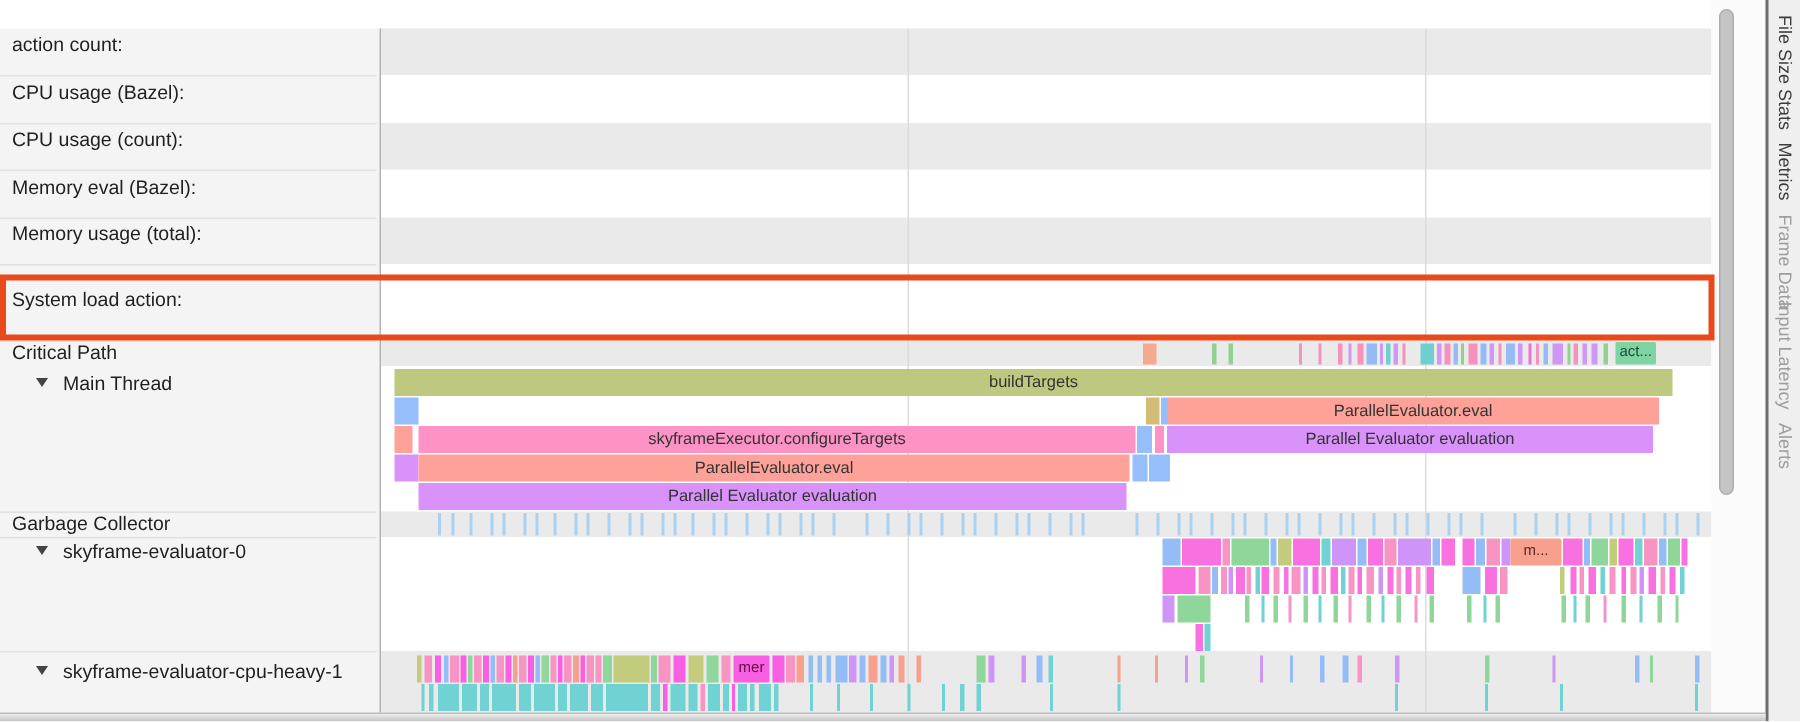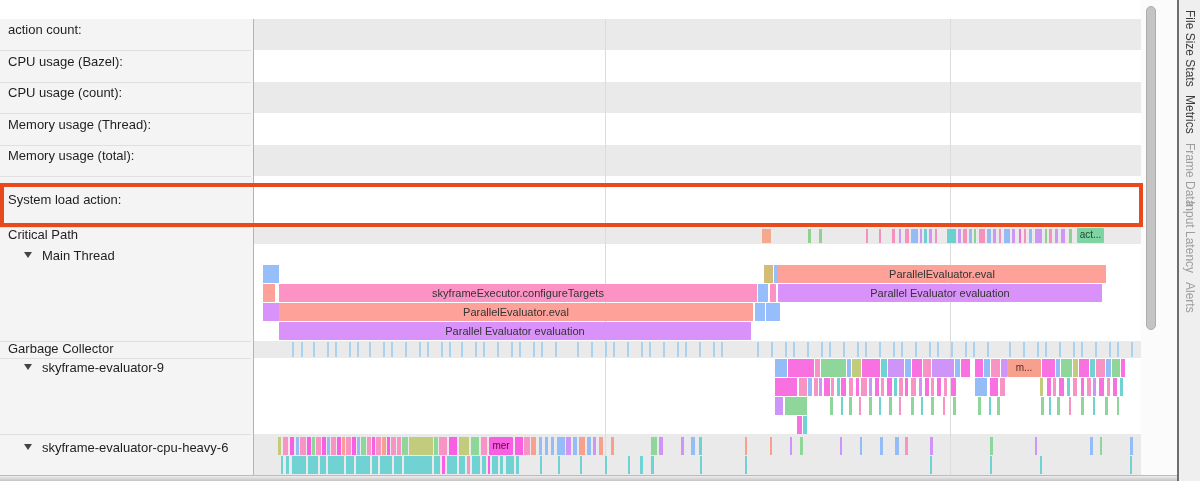--- a/index.html
+++ b/index.html
@@ -287,20 +287,21 @@
         <div class="cbar" style="height: 22px; background: rgb(189, 189, 189);"></div>
         <div class="cbar" style="height: 23px; background: rgb(189, 189, 189);"></div>
         <div class="cbar" style="height: 24px; background: rgb(189, 189, 189);"></div>
         <div class="cbar" style="height: 24px; background: rgb(189, 189, 189);"></div>
         <div class="cbar" style="height: 25px; background: rgb(189, 189, 189);"></div>
         <div class="cbar" style="height: 26px; background: rgb(189, 189, 189);"></div>
         <div class="cbar" style="height: 27px; background: rgb(189, 189, 189);"></div>
         <div class="cbar" style="height: 29px; background: rgb(189, 189, 189);"></div>
         <div class="cbar" style="height: 31px; background: rgb(189, 189, 189);"></div>
       </div>
+      <div class="flame-block" style="left: 263px; top: 246px; width: 852px; background: rgb(190, 200, 127);">buildTargets</div>
       <div class="flame-block" style="left: 263px; top: 265px; width: 16px; background: rgb(149, 190, 251);"></div>
       <div class="flame-block" style="left: 764px; top: 265px; width: 9px; background: rgb(211, 189, 118);"></div>
       <div class="flame-block" style="left: 774px; top: 265px; width: 4px; background: rgb(149, 190, 251);"></div>
       <div class="flame-block" style="left: 778px; top: 265px; width: 328px; background: rgb(253, 161, 153);">ParallelEvaluator.eval</div>
       <div class="flame-block" style="left: 263px; top: 284px; width: 12px; background: rgb(253, 161, 153);"></div>
       <div class="flame-block" style="left: 279px; top: 284px; width: 478px; background: rgb(253, 146, 197);">skyframeExecutor.configureTargets</div>
       <div class="flame-block" style="left: 758px; top: 284px; width: 10px; background: rgb(149, 190, 251);"></div>
       <div class="flame-block" style="left: 770px; top: 284px; width: 6px; background: rgb(253, 146, 197);"></div>
       <div class="flame-block" style="left: 778px; top: 284px; width: 324px; background: rgb(217, 146, 250);">Parallel Evaluator evaluation</div>
       <div class="flame-block" style="left: 263px; top: 303px; width: 16px; background: rgb(217, 146, 250);"></div>
@@ -622,31 +623,31 @@
       <div class="sep" style="top: 94px;"></div>
       <div class="sep" style="top: 126px;"></div>
       <div class="sep" style="top: 157px;"></div>
       <div class="sep" style="top: 208px;"></div>
       <div class="sep" style="top: 322px;"></div>
       <div class="sep" style="top: 339px;"></div>
       <div class="sep" style="top: 415px;"></div>
       <div class="tlabel" style="left: 8px; top: 4px;">action count:</div>
       <div class="tlabel" style="left: 8px; top: 36px;">CPU usage (Bazel):</div>
       <div class="tlabel" style="left: 8px; top: 67px;">CPU usage (count):</div>
-      <div class="tlabel" style="left: 8px; top: 99px;">Memory usage (Thread):</div>
+      <div class="tlabel" style="left: 8px; top: 99px;">Memory eval (Bazel):</div>
       <div class="tlabel" style="left: 8px; top: 130px;">Memory usage (total):</div>
       <div class="tlabel" style="left: 8px; top: 174px;">System load action:</div>
       <div class="tlabel" style="left: 8px; top: 209px;">Critical Path</div>
       <div class="arrow" style="left: 24px; top: 233px;"></div>
       <div class="tlabel" style="left: 42px; top: 230px;">Main Thread</div>
       <div class="tlabel" style="left: 8px; top: 323px;">Garbage Collector</div>
       <div class="arrow" style="left: 24px; top: 345px;"></div>
-      <div class="tlabel" style="left: 42px; top: 342px;">skyframe-evaluator-9</div>
+      <div class="tlabel" style="left: 42px; top: 342px;">skyframe-evaluator-0</div>
       <div class="arrow" style="left: 24px; top: 425px;"></div>
-      <div class="tlabel" style="left: 42px; top: 422px;">skyframe-evaluator-cpu-heavy-6</div>
+      <div class="tlabel" style="left: 42px; top: 422px;">skyframe-evaluator-cpu-heavy-1</div>
     </div>
 
 
   <div class="highlight-box" style="border-color: rgb(232, 74, 28);"></div>
 
   <div class="scroll-gutter">
     <div class="vthumb" id="vthumb" style="top: 6px; height: 324px;"></div>
   </div>
 
   <div class="side-tabs" id="sidetabs">

